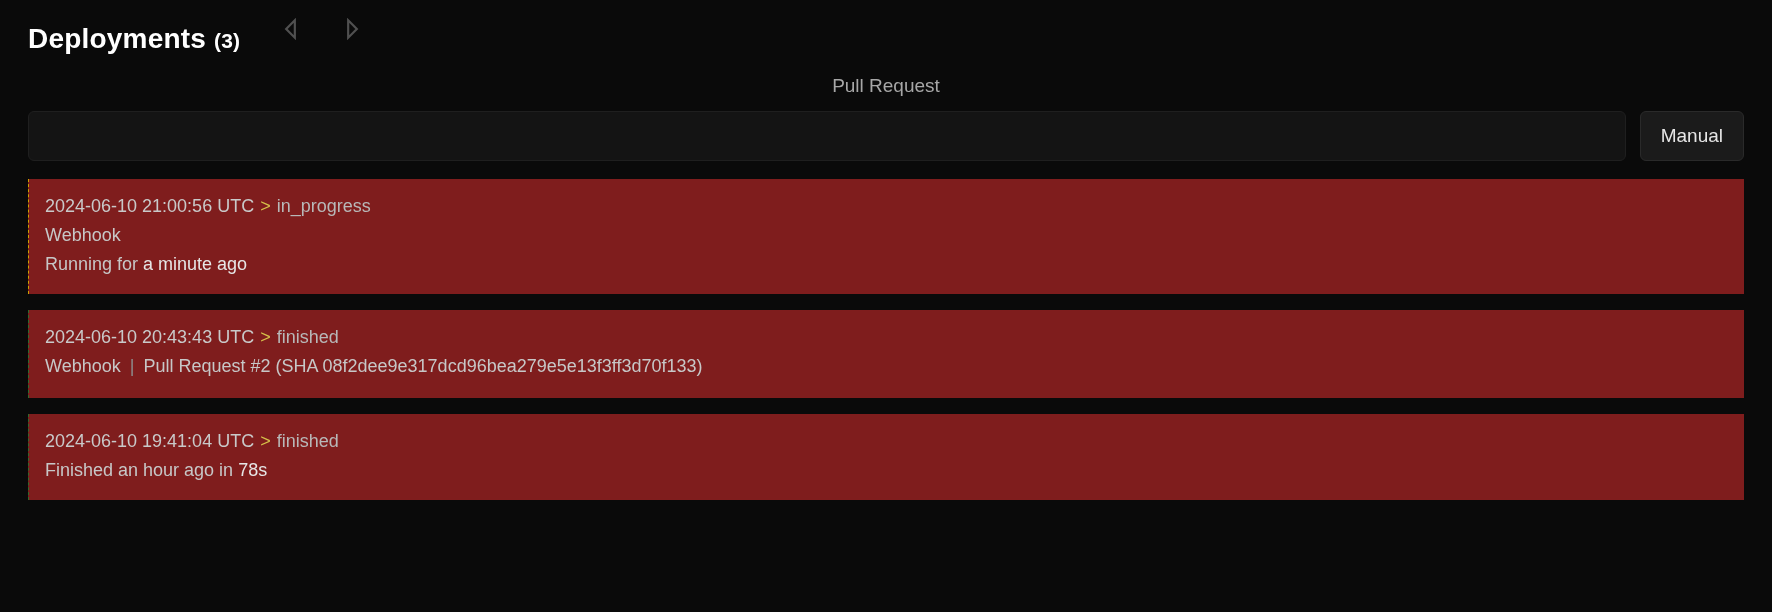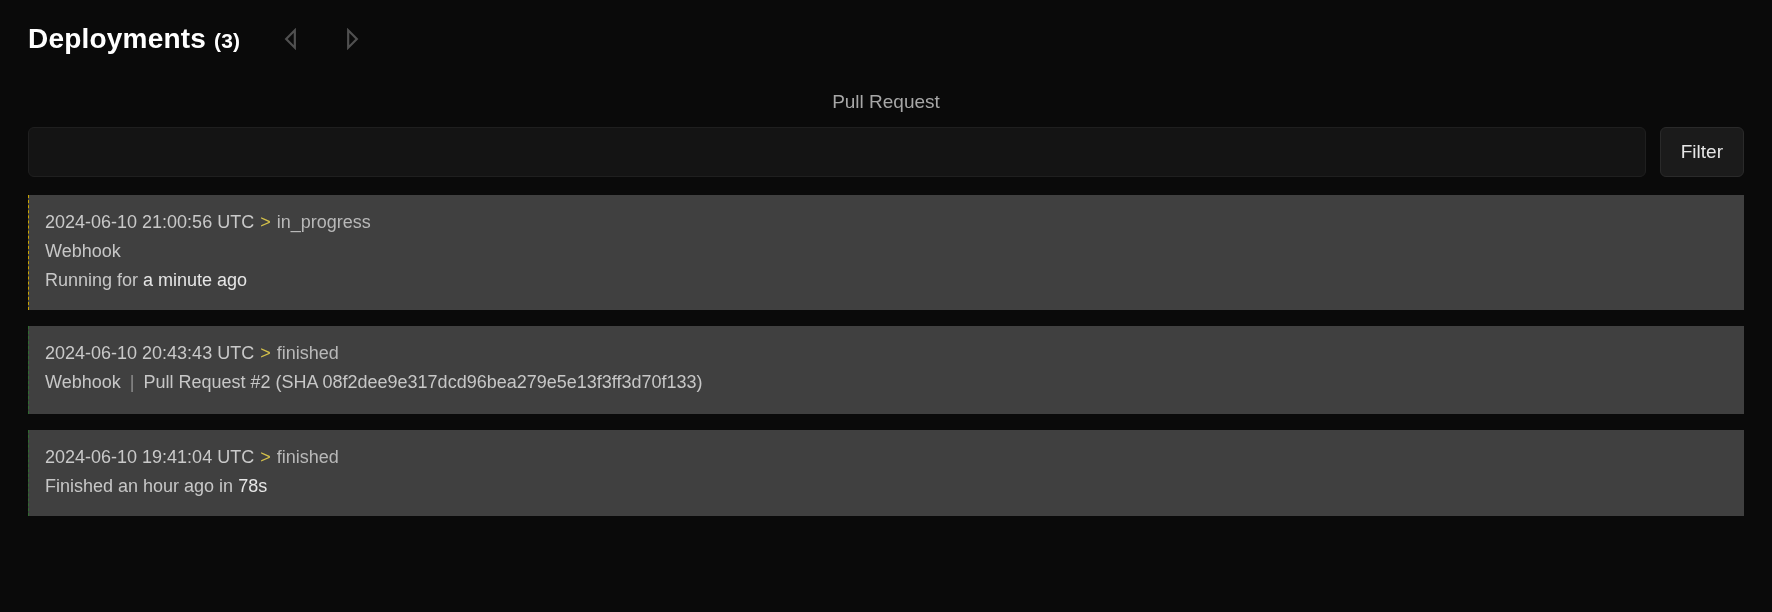--- a/index.html
+++ b/index.html
@@ -8,23 +8,23 @@
       color: #b8b8b8;
       font-family: -apple-system, BlinkMacSystemFont, "Segoe UI", Helvetica, Arial, sans-serif;
       font-size: 18px;
       line-height: 1.5;
       width: 1772px;
       height: 612px;
       padding: 18px 28px;
     }
     .header-row {
       display: flex;
-      align-items: center;
+      align-items: flex-start;
       gap: 44px;
-      margin-bottom: 28px;
+      margin-bottom: 12px;
     }
     .page-title {
       color: #ffffff;
       font-weight: 700;
       font-size: 28px;
       letter-spacing: 0.2px;
     }
     .page-title .count {
       font-size: 21px;
       font-weight: 700;
@@ -67,21 +67,21 @@
       padding: 0 20px;
       height: 50px;
       cursor: pointer;
     }
     .deploy-list {
       display: flex;
       flex-direction: column;
       gap: 16px;
     }
     .deploy-card {
-      background: #404040;
+      background: #7f1d1d;
       padding: 14px 16px 16px;
       border-left: 1px dashed transparent;
       position: relative;
     }
     .deploy-card::before {
       content: "";
       position: absolute;
       left: 0;
       top: 0;
       bottom: 0;
@@ -116,21 +116,21 @@
     <svg viewBox="0 0 12 20" width="13" height="22" fill="none" stroke="#8a8a8a" stroke-width="2">
       <path d="M2 2 L10 10 L2 18 Z" fill="none"></path>
     </svg>
   </span>
 </div>
 
 <div class="filter-label">Pull Request</div>
 
 <div class="filter-row">
   <input type="text" class="filter-input" value="" style="">
-  <button class="filter-btn">Filter</button>
+  <button class="filter-btn">Manual</button>
 </div>
 
 <div class="deploy-list" id="deploy-list">
     <div class="deploy-card progress">
       <div class="row1"><span class="ts">2024-06-10 21:00:56 UTC</span><span class="gt">&gt;</span><span class="state">in_progress</span></div>
       <div class="row2"><span>Webhook</span></div>
       <div class="row3"><span>Running for </span><span class="bold">a minute ago</span><span></span></div>
     </div>
     <div class="deploy-card done">
       <div class="row1"><span class="ts">2024-06-10 20:43:43 UTC</span><span class="gt">&gt;</span><span class="state">finished</span></div>

